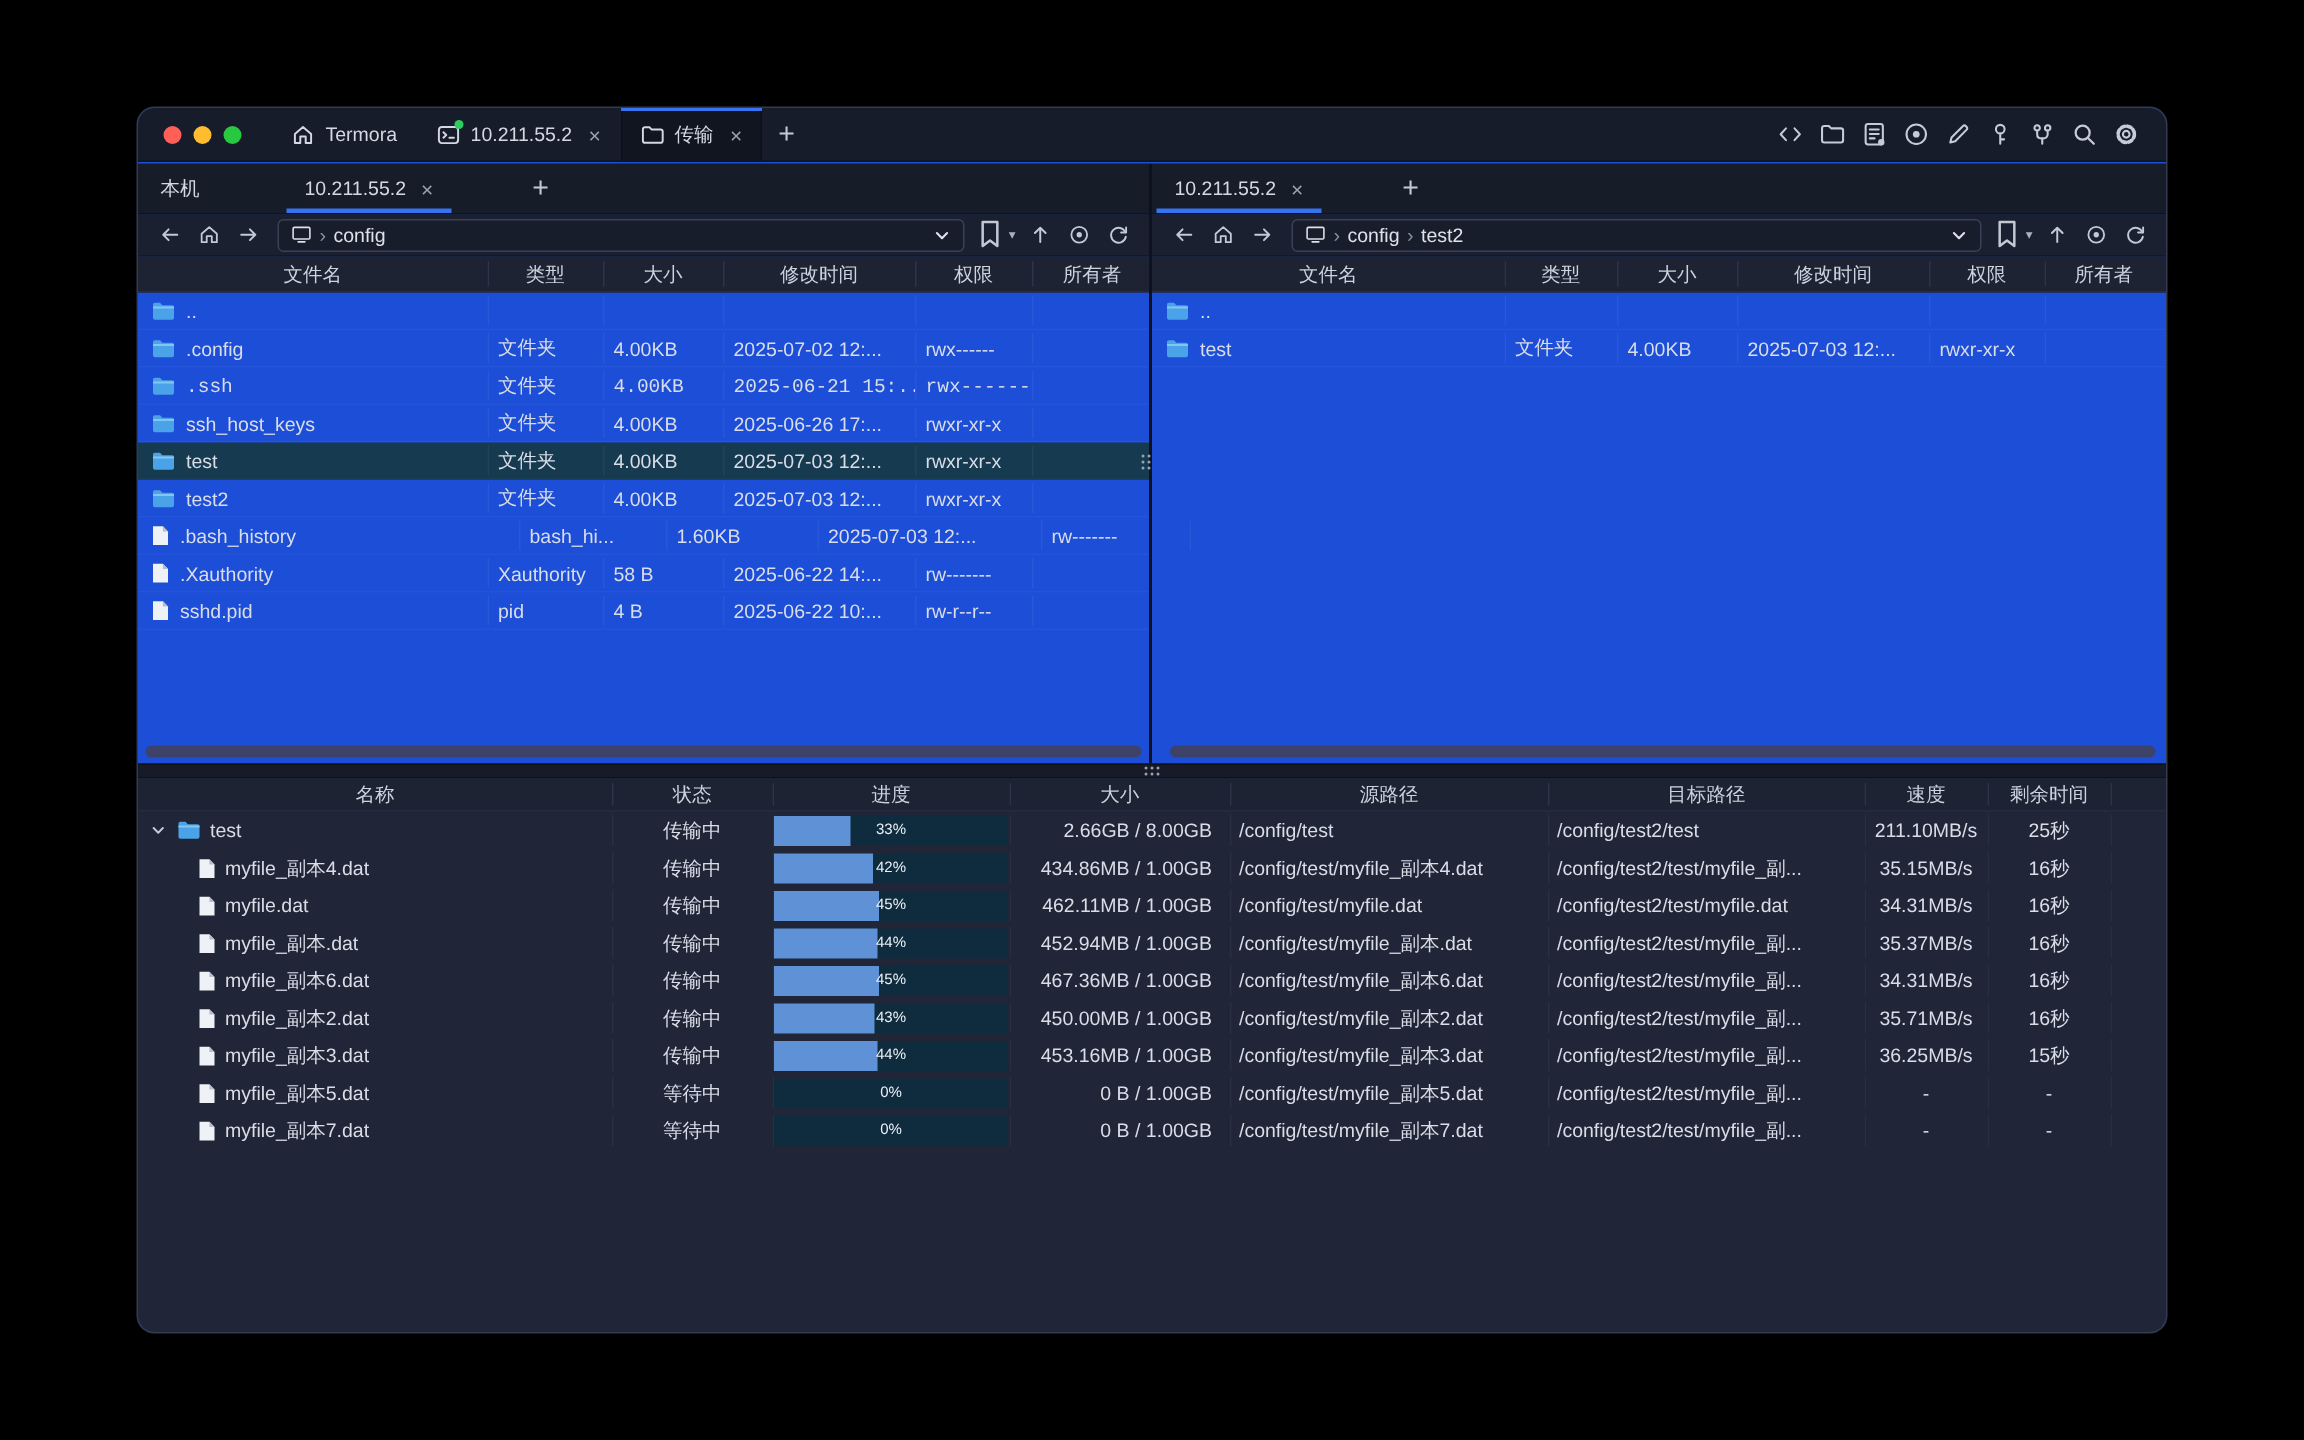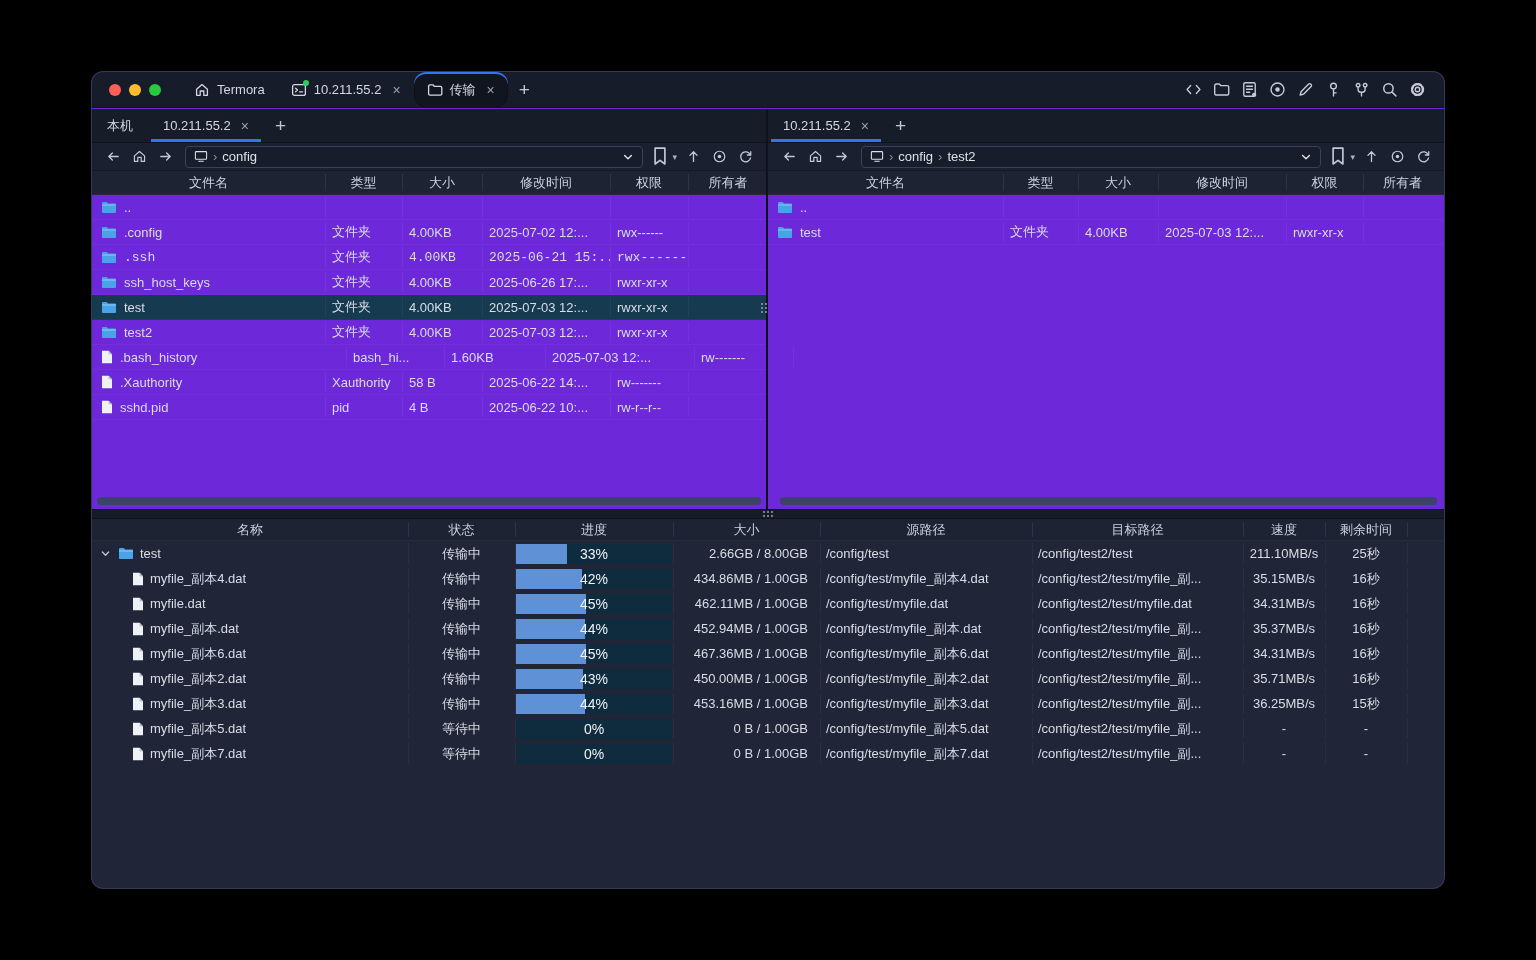--- a/index.html
+++ b/index.html
@@ -1,48 +1,48 @@
 <!DOCTYPE html>
 <html style="--accent: #3673f0; --selection: #163a50; --pfill: #5e91d6; --ptrack: #0e2c3e; --thumb: #3c4268; --online: #2ecc5e;"><head>
 <meta charset="utf-8">
 <style>
   * { margin:0; padding:0; box-sizing:border-box; }
   html,body { width:1536px; height:960px; background:#000; overflow:hidden;
               font-family:"Liberation Sans","DejaVu Sans",sans-serif; }
   .window { position:absolute; left:92px; top:72px; width:1352px; height:816px;
-            background:#6d28d9; border-radius:11px; overflow:hidden;
+            background:#1d4ed8; border-radius:11px; overflow:hidden;
             box-shadow:0 0 0 1px #343a4f, 0 24px 70px rgba(0,0,0,.65); }
 
   
   .titlebar { height:36px; background:#171c2a; display:flex; align-items:stretch;
               border-bottom:1px solid #0e1320; }
   .lights { display:flex; gap:8px; align-items:center; padding:0 20px 0 17px; }
   .light { width:12px; height:12px; border-radius:50%; }
   .ttab { display:flex; align-items:center; gap:7px; padding:0 13px; color:#d3d8e2;
           font-size:13px; white-space:nowrap; position:relative; }
   .ttab.active { background:#10151f; box-shadow:inset 0 2px 0 var(--accent),
-                 inset 1px 0 0 #0c101b, inset -1px 0 0 #0c101b;border-radius:12px; }
+                 inset 1px 0 0 #0c101b, inset -1px 0 0 #0c101b; }
   .ticon { position:relative; display:flex; }
   .ticon svg { width:16px; height:16px; }
   .gdot { position:absolute; right:-2px; top:-2px; width:6px; height:6px;
           border-radius:50%; background:var(--online); }
   .xclose { color:#9aa1b2; font-size:14px; margin-left:4px; line-height:1; }
   .plusbtn { color:#c2c7d4; font-size:19px; display:flex; align-items:center;
              padding:0 11px; font-weight:300; }
   .toolbar { margin-left:auto; display:flex; align-items:center; gap:11px;
              padding-right:18px; color:#c6cbd8; }
   .toolbar .icn svg { width:17px; height:17px; display:block; }
 
   
   .main { position:absolute; top:37px; left:0; right:0; height:400px; display:flex; }
   .panel { position:relative; height:100%; }
   .panel.left  { width:676px; border-right:2px solid #0e1220; }
   .panel.right { flex:1; }
   .ptabs { height:34px; display:flex; align-items:stretch; background:#171c29;
-           border-bottom:1px solid #0e1320; }
+           border-bottom:1px solid #0e1320;gap:40px; }
   .ptab { display:flex; align-items:center; gap:6px; padding:0 15px; font-size:13px;
           color:#d3d8e2; position:relative; white-space:nowrap; }
   .ptab.active::after { content:''; position:absolute; left:3px; right:3px; bottom:0;
           height:3px; background:var(--accent); }
   .pnav { height:28px; display:flex; align-items:center; padding:0 9px; gap:2px;
           color:#c3c8d5; background:#1a2030; border-bottom:1px solid #141927; }
   .nbtn { display:flex; align-items:center; justify-content:center; width:24px; height:22px; }
   .nbtn svg { width:15px; height:15px; }
   .crumbbox { flex:1; height:22px; border:1px solid #3a4157; border-radius:4px;
           background:#181d2b; display:flex; align-items:center; padding:0 8px; gap:5px;
@@ -91,21 +91,21 @@
   .c-center { justify-content:center; }
   .c-right { justify-content:flex-end; padding-right:12px;padding-left:24px; }
   .treecell { gap:6px; }
   .chev { display:flex; width:14px; justify-content:center; color:#c3c8d5; }
   .chev svg { width:11px; height:11px; }
   .indent { width:28px; flex:none; }
   .pbarwrap { padding:0 1px; }
   .pbar { position:relative; height:20px; width:100%; background:var(--ptrack); }
   .pfill { position:absolute; left:0; top:0; bottom:0; background:var(--pfill); }
   .plabel { position:absolute; inset:0; display:flex; align-items:center;
-            justify-content:center; color:#eef1f6; font-size:14px; }
+            justify-content:center; color:#eef1f6; font-size:10px; }
 </style>
 </head>
 <body>
 
 <div class="window">
   <div class="titlebar" id="titlebar">
     <div class="lights">
       <span class="light" id="lt-close" style="background: rgb(255, 95, 87);"></span>
       <span class="light" id="lt-min" style="background: rgb(254, 188, 46);"></span>
       <span class="light" id="lt-zoom" style="background: rgb(40, 200, 64);"></span>

